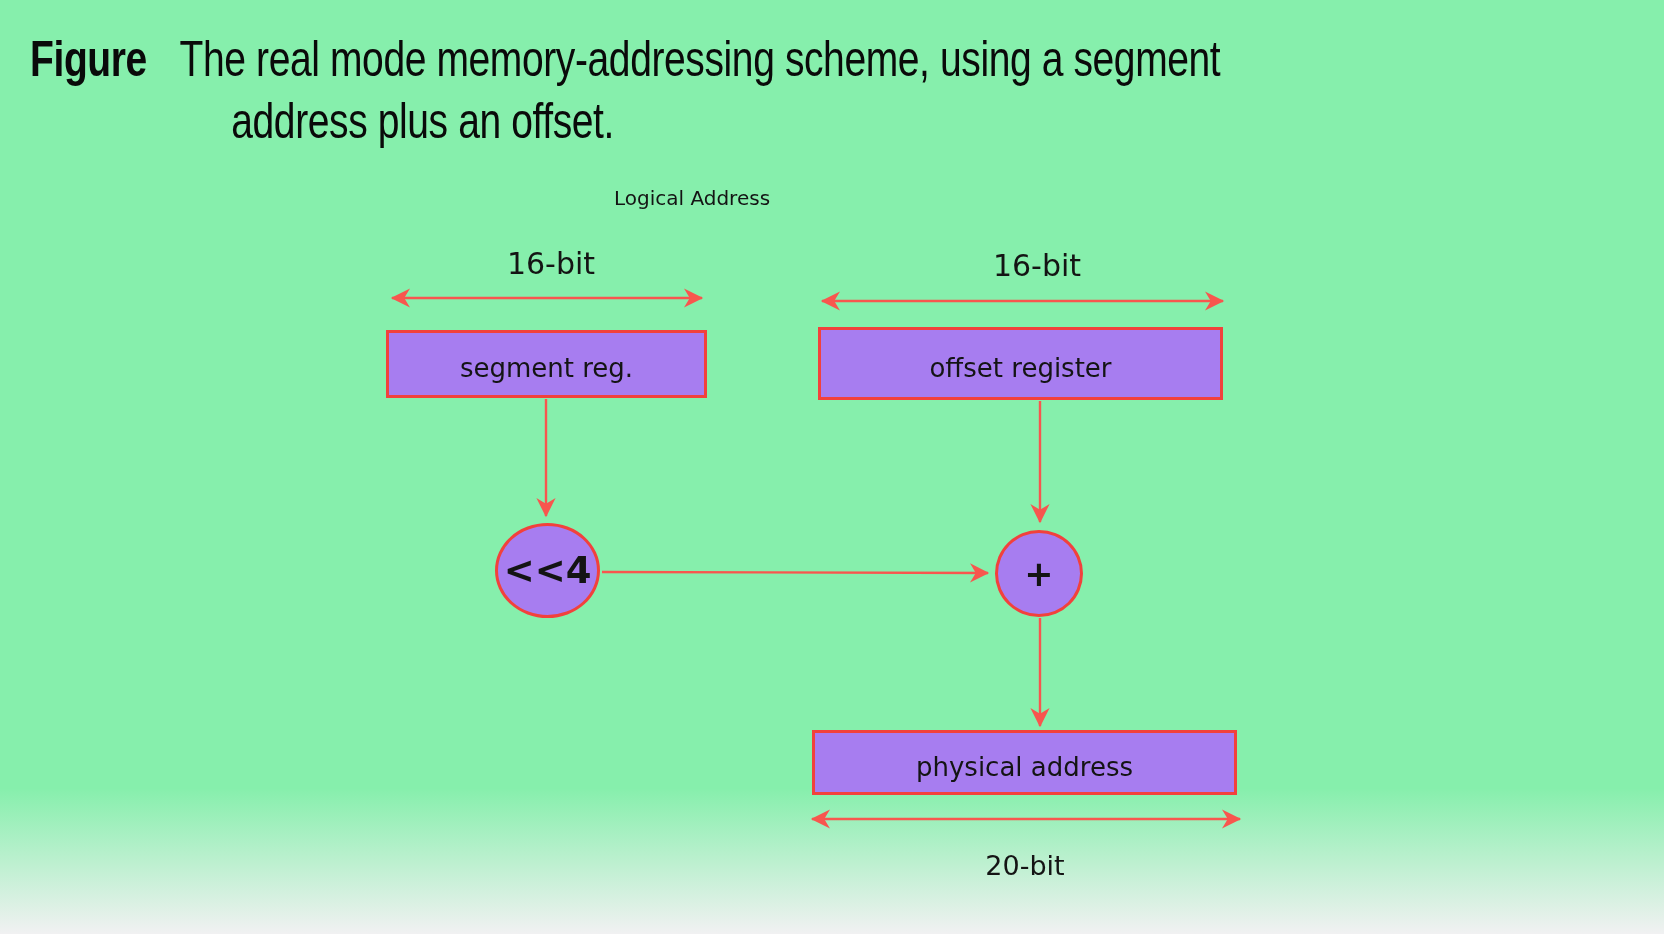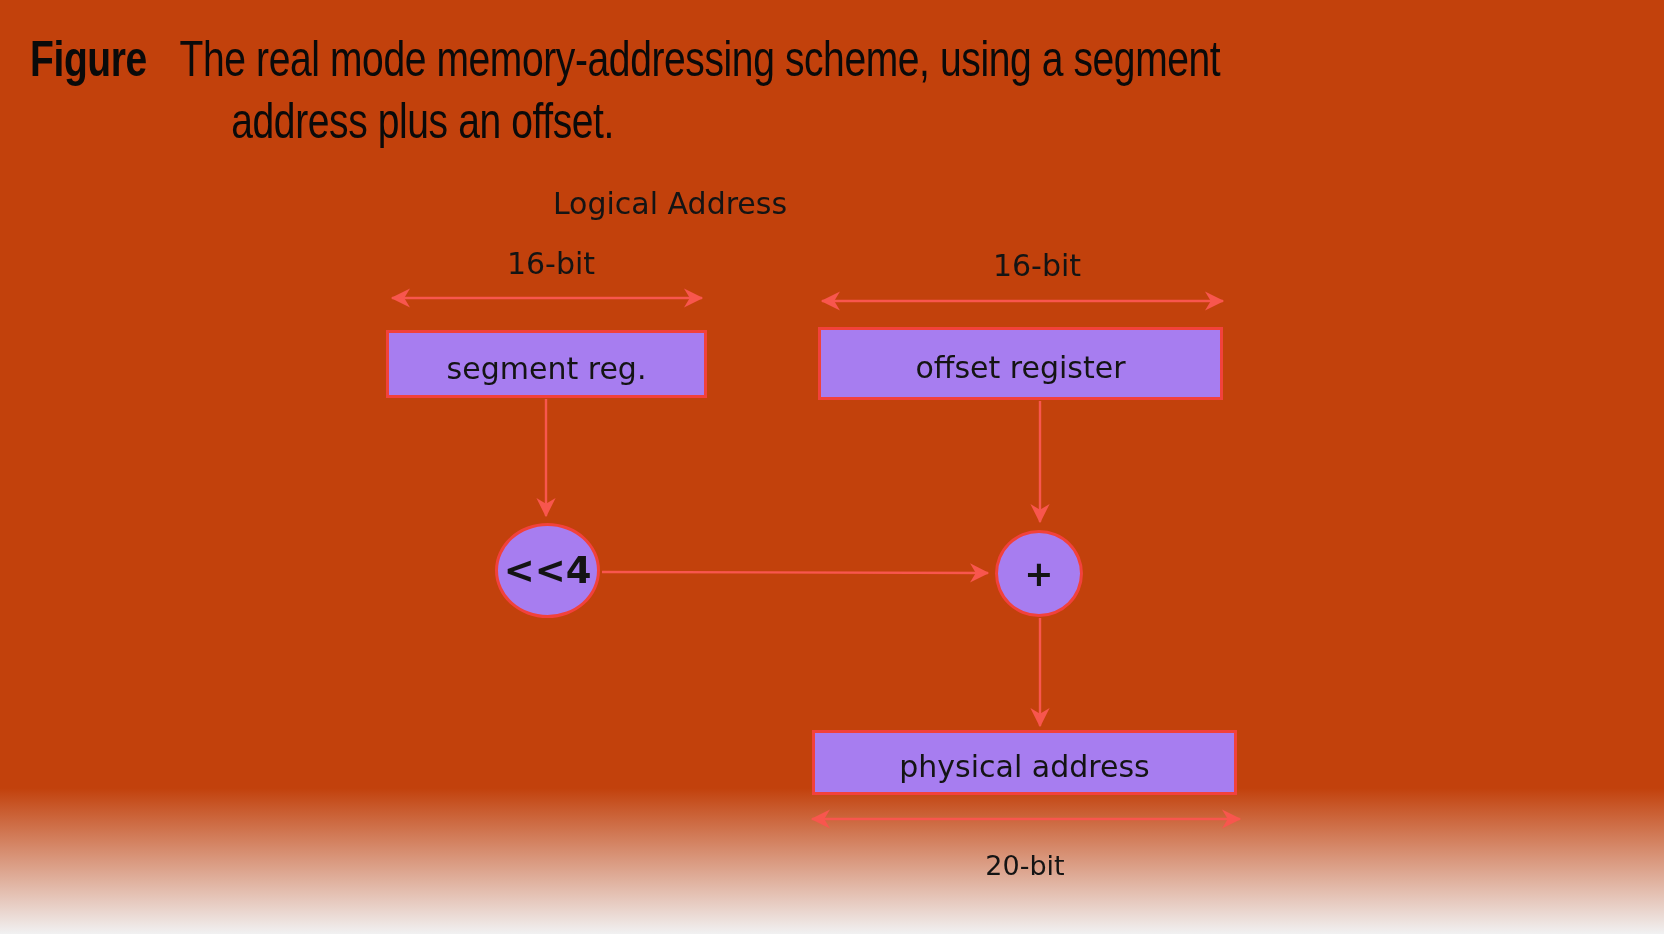--- a/index.html
+++ b/index.html
@@ -1,20 +1,20 @@
 <!DOCTYPE html>
 <html style="--box-fill: #a77df0; --box-border: #f2413c; --arrow-red: #f8564e; --label-color: #141414; --caption-color: #0a0a0a;"><head>
 <meta charset="utf-8">
 <style>
   html, body { margin: 0; padding: 0; background: #ffffff; }
   #stage {
     position: relative;
     width: 1664px;
     height: 934px;
-    background: #c2410c;
+    background: #86efac;
     overflow: hidden;
     font-family: "DejaVu Sans", sans-serif;
   }
 
   
   .caption {
     position: absolute;
     left: 30px;
     top: 28px;
     font-family: "Liberation Sans", sans-serif;
@@ -59,39 +59,39 @@
     position: absolute;
     background: var(--box-fill, #a77df0);
     border: 3px solid var(--box-border, #f2413c);
     box-sizing: border-box;
     display: flex;
     align-items: center;
     justify-content: center;
     color: var(--label-color, #141414);
     z-index: 2;
   }
-  .reg-box { font-size: 30px; }
+  .reg-box { font-size: 26px; }
   .reg-box .lbl { transform: translateY(4px); }
   #segment-box  { left: 386px; top: 330px; width: 321px; height: 68px; }
   #offset-box   { left: 818px; top: 327px; width: 405px; height: 73px; }
   #physical-box { left: 812px; top: 730px; width: 425px; height: 65px; }
 
   .node { border-radius: 50%; font-weight: 600; }
   #shift-node { left: 495px; top: 523px; width: 105px; height: 95px; font-size: 37px; }
   #add-node   { left: 995px; top: 530px; width: 88px;  height: 87px; font-size: 35px; font-weight: 700; }
 
   
   .free-label {
     position: absolute;
     color: var(--label-color, #141414);
     text-align: center;
     white-space: nowrap;
     z-index: 2;
   }
-  #logical-address-label { left: 470px; top: 186px; width: 400px; font-size: 30px; }
+  #logical-address-label { left: 492px; top: 186px; width: 400px; font-size: 20px; }
   #segment-width-label   { left: 451px; top: 246px; width: 200px; font-size: 30px; }
   #offset-width-label    { left: 937px; top: 248px; width: 200px; font-size: 30px; }
   #physical-width-label  { left: 905px; top: 850px; width: 240px; font-size: 27px; }
 </style>
 </head>
 <body>
 
 <div id="stage">
 
   <div class="caption">

